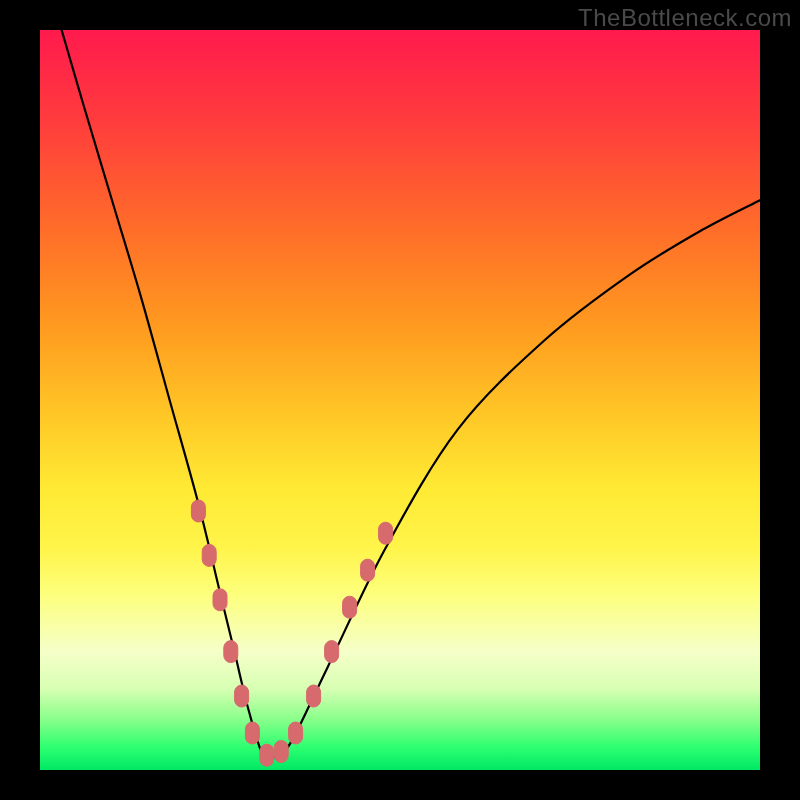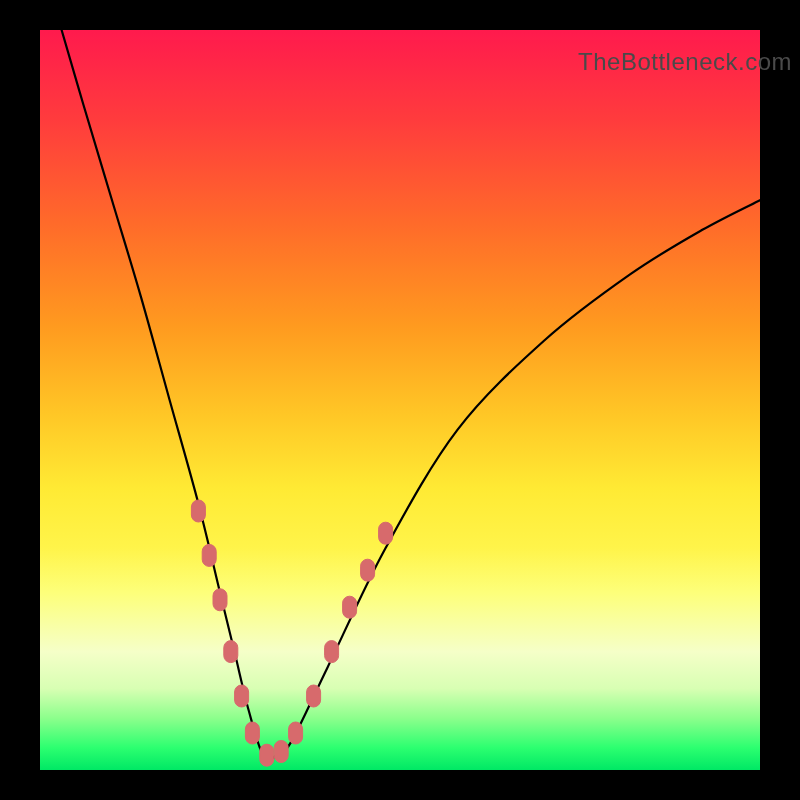--- a/index.html
+++ b/index.html
@@ -59,21 +59,20 @@
   }
   .watermark {
     position: absolute;
     top: 4px;
     right: 8px;
     color: #4a4a4a;
     font-size: 24px;
     font-weight: 500;
     letter-spacing: 0.5px;
     user-select: none;
-    margin-top: 44px;
   }
   svg.curves {
     position: absolute;
     left: 0;
     top: 0;
     width: 720px;
     height: 740px;
   }
   .curve-main {
     fill: none;

